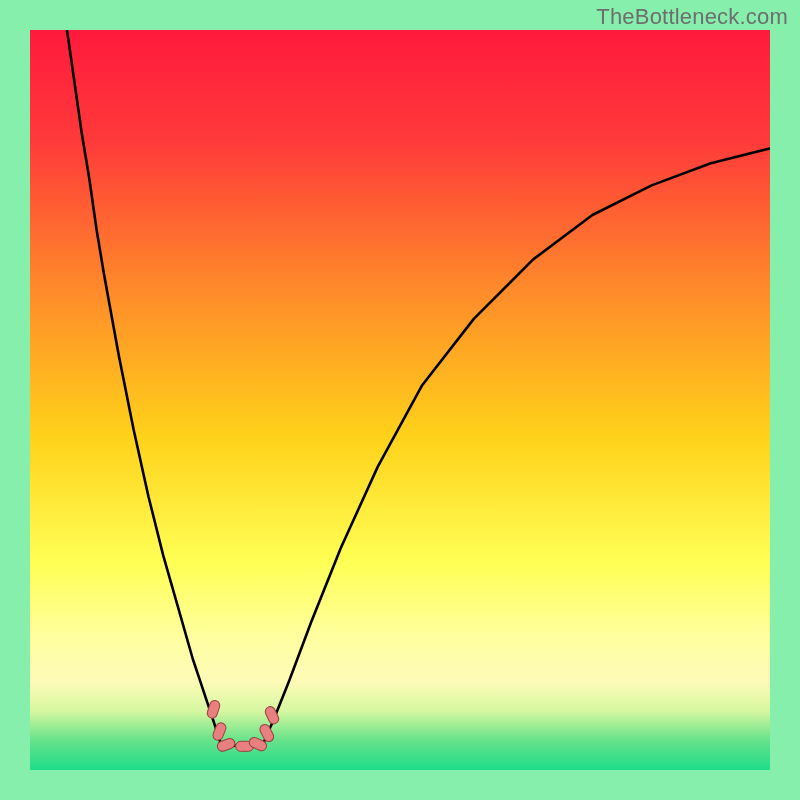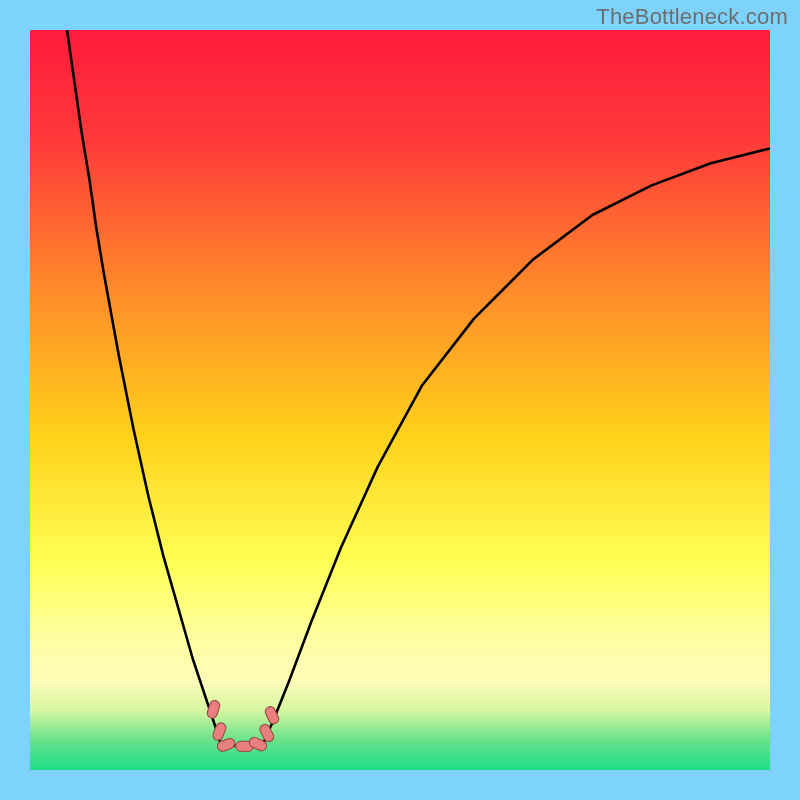--- a/index.html
+++ b/index.html
@@ -8,21 +8,21 @@
     width: 800px;
     height: 800px;
     overflow: hidden;
     background: #000;
     font-family: Arial, Helvetica, sans-serif;
   }
   .frame {
     position: relative;
     width: 800px;
     height: 800px;
-    background: #7dd3fc;
+    background: #86efac;
   }
   .attribution {
     position: absolute;
     top: 4px;
     right: 12px;
     color: #6e6e6e;
     font-size: 22px;
     font-weight: 500;
     letter-spacing: 0.2px;
     z-index: 5;

